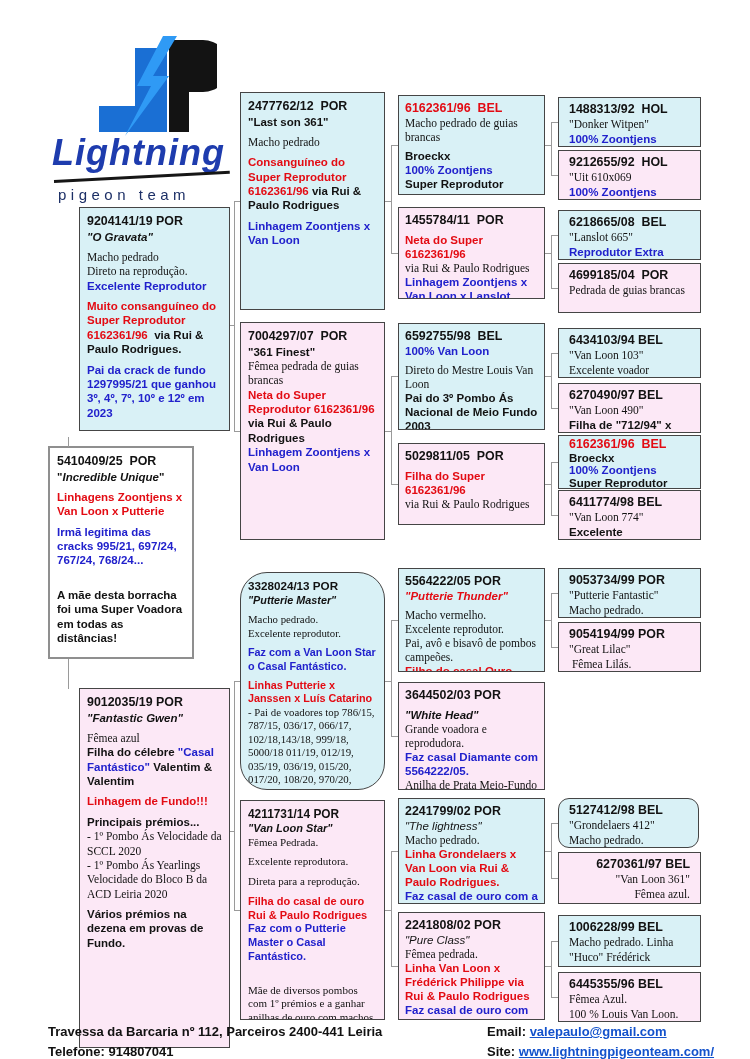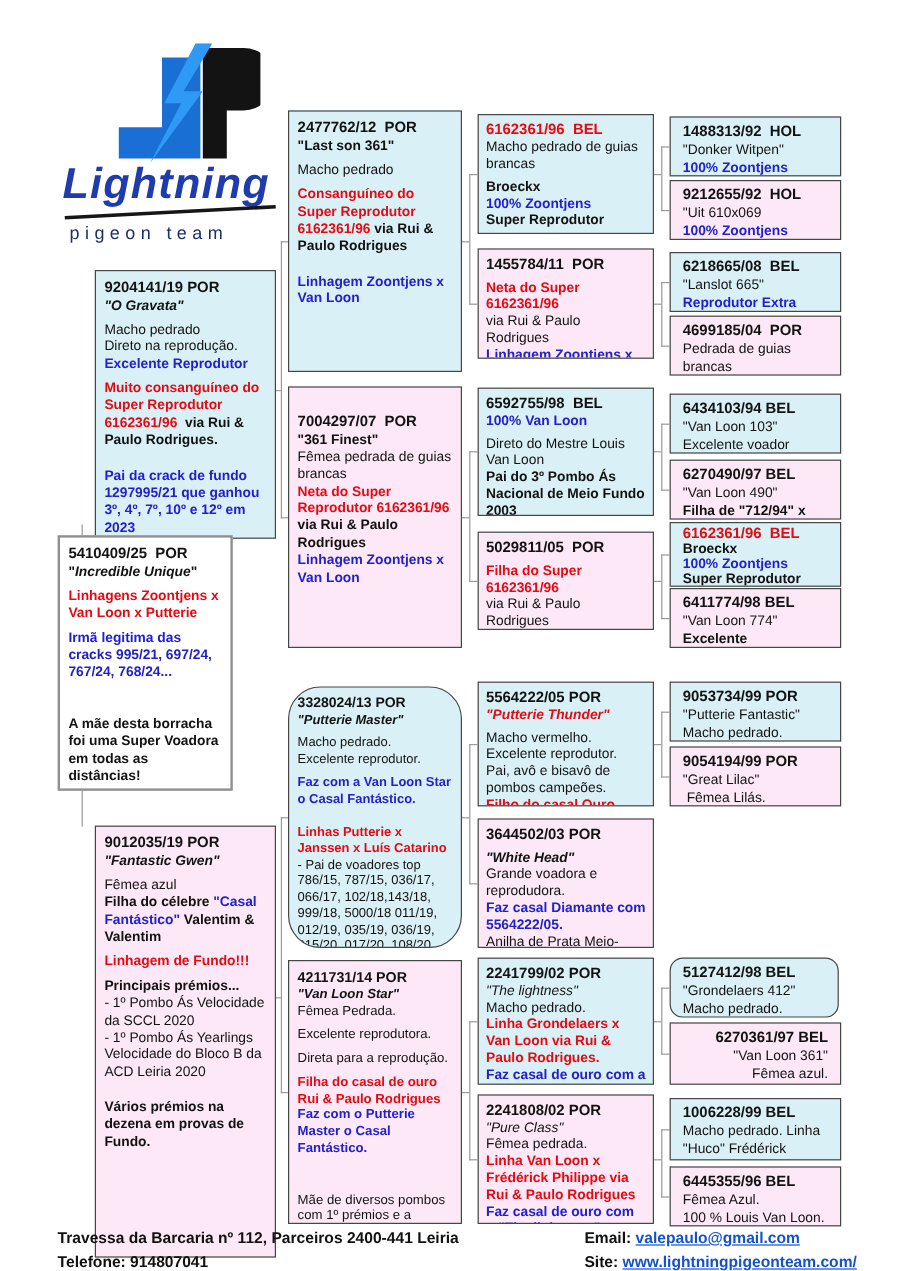--- a/index.html
+++ b/index.html
@@ -7,29 +7,29 @@
         font-family:"Liberation Sans",sans-serif;overflow:hidden;}
 
   
   .box{position:absolute;box-sizing:border-box;border:1px solid #454545;
        background:#fff;padding:6px 7px;font-size:11.5px;line-height:1.25;
        color:#121212;overflow:hidden;}
   .box.cyan{background:#d9f1f6;}
   .box.pink{background:#fce8f6;}
   .box.main{background:#ffffff;border:2px solid #8f8f8f;}
   .box .para{margin:0 0 6px;}
-  .box .para:last-child{margin-bottom:0;margin-top:15px;}
+  .box .para:last-child{margin-bottom:0;}
   .box.md{padding:5px 6px;line-height:1.22;}
   .box.md .para{margin:0 0 5px;}
   .box.sm{padding:3px 10px;line-height:1.3;}
   .box.sm .para{margin:0;}
   .box.tight{line-height:1.1;padding-top:2px;}
 
   
-  .s-n{font-weight:normal;}
+  .s-n{font-weight:normal;font-family:Liberation Serif, serif;}
   .s-b{font-weight:bold;}
   .s-i{font-style:italic;}
   .s-bi{font-weight:bold;font-style:italic;}
   .s-t{font-weight:bold;font-size:1.08em;}
   .s-tr{font-weight:bold;font-size:1.08em;color:#e30b13;}
   .s-r{font-weight:bold;color:#e30b13;}
   .s-ri{font-weight:bold;font-style:italic;color:#e30b13;}
   .s-u{font-weight:bold;color:#2121cc;}
 
   .cline{position:absolute;background:#9a9a9a;}
@@ -61,21 +61,21 @@
       <polygon points="58,12 90,12 90,96 22,96 22,70 58,70" fill="#1a6fd4"></polygon>
       <path d="M92,4 h34 a26,26 0 0 1 0 52 h-14 v40 h-20 z" fill="#131313"></path>
       <polygon points="86,0 60,50 74,50 48,100 92,40 76,40 100,0" fill="#2f9af5"></polygon>
     </svg>
     <div class="brand">Lightning</div>
     <div class="brand-underline"></div>
     <div class="brand-sub">pigeon team</div>
   </div>
 
   <div>
-      <div class="box cyan lg" style="left: 79px; top: 225px; width: 151px; height: 224px;">
+      <div class="box cyan lg" style="left: 79px; top: 207px; width: 151px; height: 224px;">
         <div class="para"><span class="s-t">9204141/19 POR</span><br><span class="s-bi">"O Gravata"</span></div>
         <div class="para"><span class="s-n">Macho pedrado</span><br><span class="s-n">Direto na reprodução.</span><br><span class="s-u">Excelente Reprodutor</span></div>
         <div class="para"><span class="s-r">Muito consanguíneo do Super Reprodutor 6162361/96</span><span class="s-b">&nbsp; via Rui &amp; Paulo Rodrigues.</span></div>
         <div class="para"><span class="s-u">Pai da crack de fundo 1297995/21 que ganhou 3º, 4º, 7º, 10º e 12º em 2023</span></div>
       </div>
       <div class="box main lg" style="left: 48px; top: 446px; width: 146px; height: 213px;">
         <div class="para"><span class="s-t">5410409/25&nbsp; POR</span><br><span class="s-b">"</span><span class="s-bi">Incredible Unique</span><span class="s-b">"</span></div>
         <div class="para"><span class="s-r">Linhagens Zoontjens x Van Loon x Putterie</span></div>
         <div class="para"><span class="s-u">Irmã legitima das cracks 995/21, 697/24, 767/24, 768/24...</span></div>
         <div class="para" style="height: 8px;"></div>

